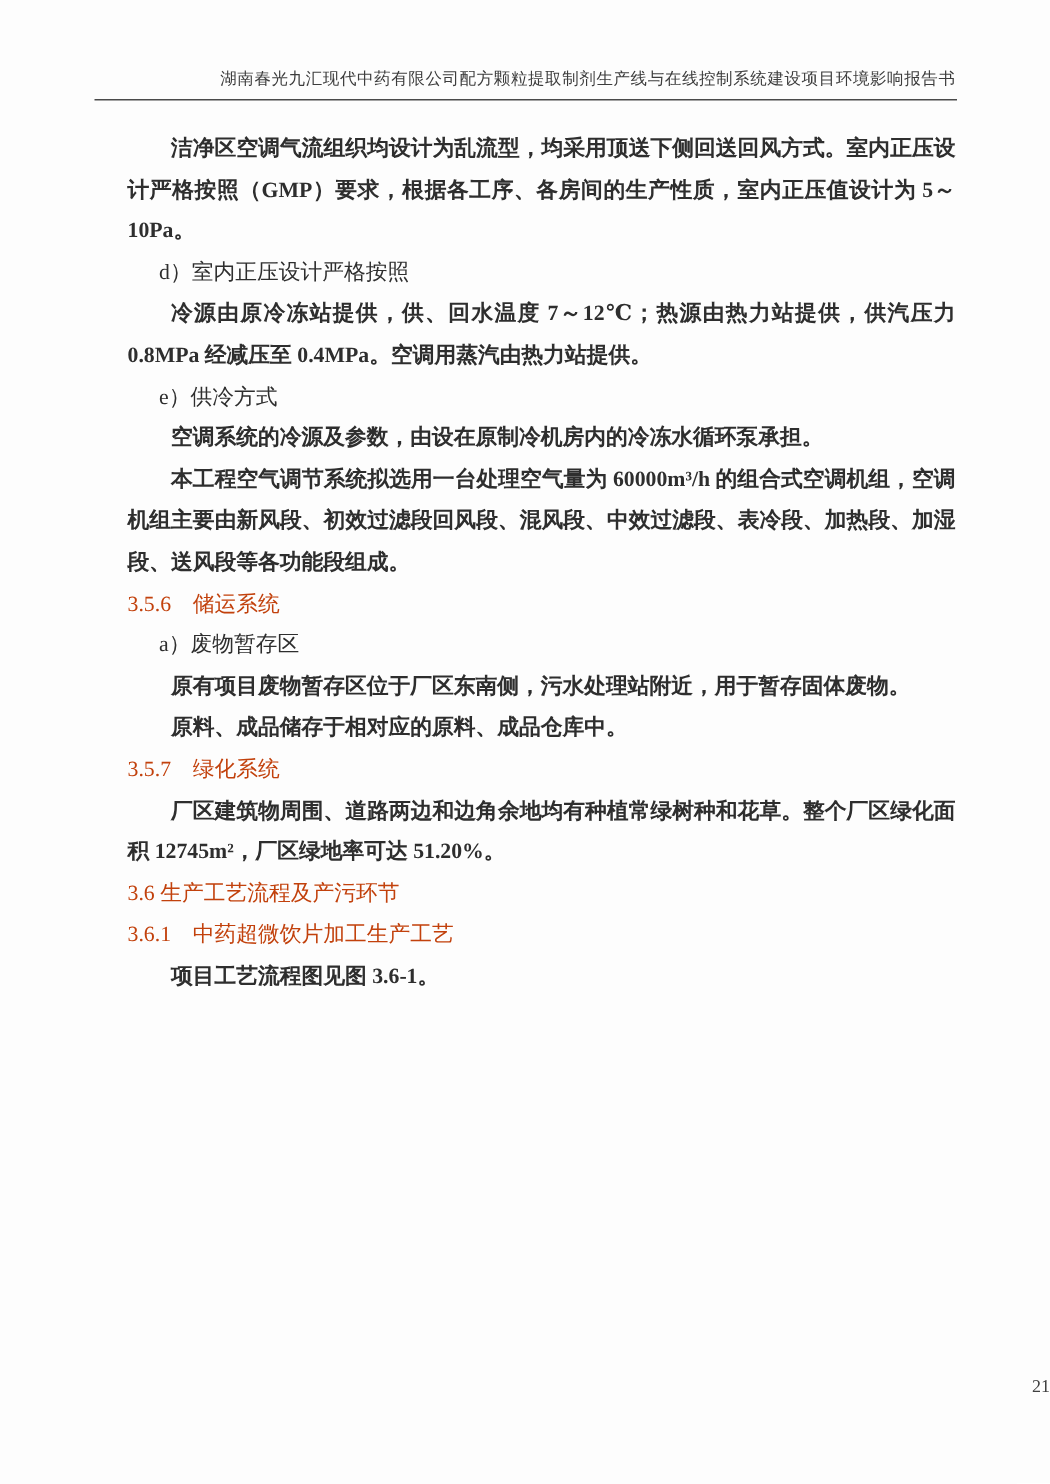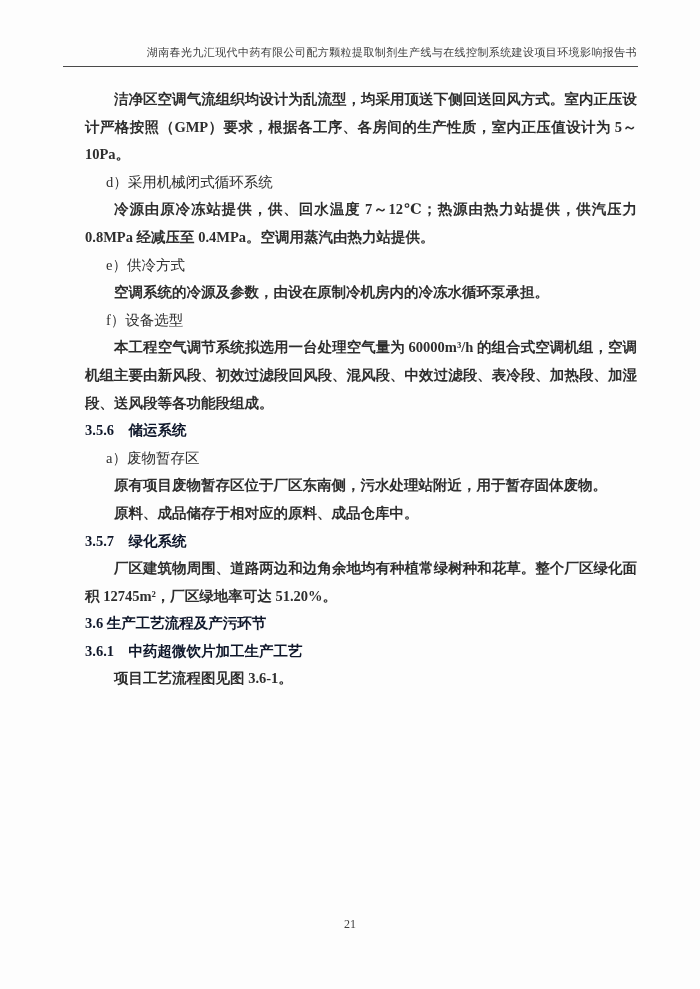--- a/index.html
+++ b/index.html
@@ -44,47 +44,46 @@
     font-size: 14.5px;
     line-height: 27.6px;
     text-align: justify;
   }
   .doc-body p {
     margin: 0;
     padding: 0;
   }
   .block-para   { text-indent: 2em; font-weight: bold; }
   .block-item   { text-indent: 1.45em; }
-  .block-heading{ text-indent: 0; font-weight: 700; color: #0f172a; }
+  .block-heading{ text-indent: 0; font-weight: 400; color: #c2410c; }
   .page-number {
     position: absolute;
     top: 917px;
     left: 0;
     width: 700px;
-    text-align: center;
+    text-align: right;
     font-size: 12px;
     color: #404040;
   }
 </style>
 </head>
 <body>
 
 <div class="page">
 
   <div class="header-title">湖南春光九汇现代中药有限公司配方颗粒提取制剂生产线与在线控制系统建设项目环境影响报告书</div>
 
   <div class="header-rule"></div>
 
   <div class="doc-body" id="doc-body">
       <p class="block-para">洁净区空调气流组织均设计为乱流型，均采用顶送下侧回送回风方式。室内正压设计严格按照（GMP）要求，根据各工序、各房间的生产性质，室内正压值设计为 5～10Pa。</p>
-      <p class="block-item">d）采用机械闭式循环系统</p>
+      <p class="block-item">d）室内正压设计严格按照</p>
       <p class="block-para">冷源由原冷冻站提供，供、回水温度 7～12℃；热源由热力站提供，供汽压力 0.8MPa 经减压至 0.4MPa。空调用蒸汽由热力站提供。</p>
       <p class="block-item">e）供冷方式</p>
       <p class="block-para">空调系统的冷源及参数，由设在原制冷机房内的冷冻水循环泵承担。</p>
-      <p class="block-item">f）设备选型</p>
       <p class="block-para">本工程空气调节系统拟选用一台处理空气量为 60000m³/h 的组合式空调机组，空调机组主要由新风段、初效过滤段回风段、混风段、中效过滤段、表冷段、加热段、加湿段、送风段等各功能段组成。</p>
       <p class="block-heading">3.5.6　储运系统</p>
       <p class="block-item">a）废物暂存区</p>
       <p class="block-para">原有项目废物暂存区位于厂区东南侧，污水处理站附近，用于暂存固体废物。</p>
       <p class="block-para">原料、成品储存于相对应的原料、成品仓库中。</p>
       <p class="block-heading">3.5.7　绿化系统</p>
       <p class="block-para">厂区建筑物周围、道路两边和边角余地均有种植常绿树种和花草。整个厂区绿化面积 12745m²，厂区绿地率可达 51.20%。</p>
       <p class="block-heading">3.6 生产工艺流程及产污环节</p>
       <p class="block-heading">3.6.1　中药超微饮片加工生产工艺</p>
       <p class="block-para">项目工艺流程图见图 3.6-1。</p>

